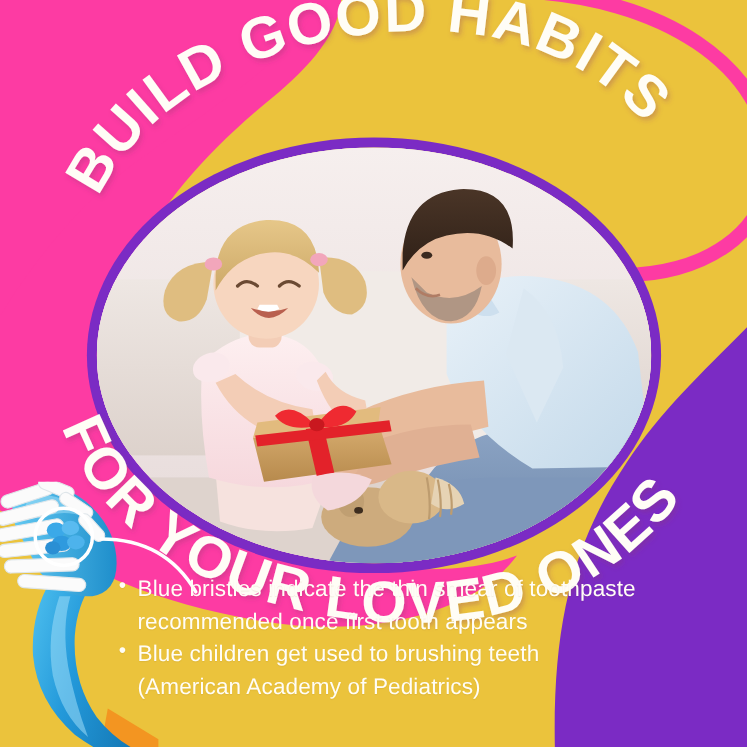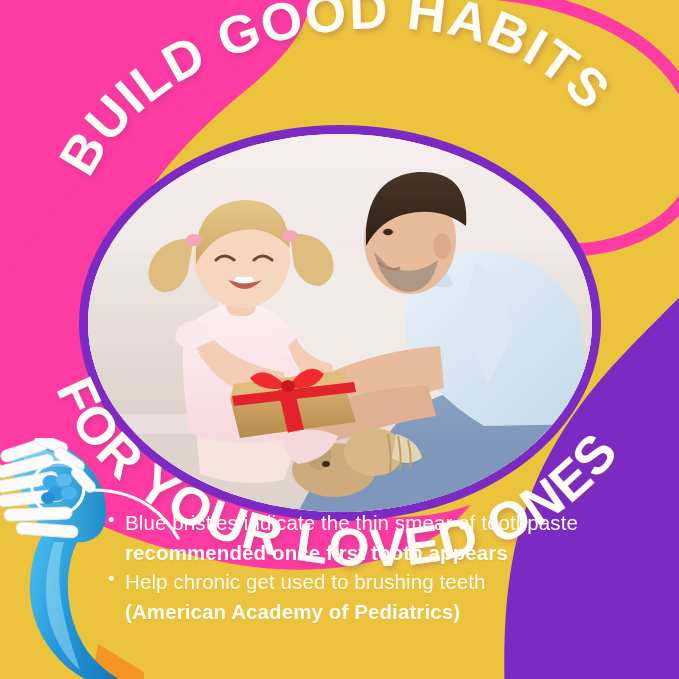--- a/index.html
+++ b/index.html
@@ -55,21 +55,21 @@
     fill: #fffdf6;
     letter-spacing: 1.5px;
   }
   #headline-arc { left: 0; top: 0; width: 679px; height: 330px; }
   #subline-arc  { left: 0; top: 330px; width: 679px; height: 330px; }
 
   
   #bullets {
     position: absolute;
     left: 108px;
-    top: 508px;
+    top: 521px;
     width: 560px;
     z-index: 12;
     color: #fffdf6;
     font-size: 20.5px;
     line-height: 1.42;
     letter-spacing: 0.1px;
   }
   .bullet-row {
     display: block;
     position: relative;
@@ -80,21 +80,20 @@
   .bullet-row::before {
     content: "•";
     position: absolute;
     left: 0; top: -1px;
     font-size: 19px;
   }
   .bullet-cont {
     display: block;
     padding-left: 17px;
     text-shadow: 0 1px 1px rgba(120,80,20,.10);
-    font-weight: bold;
   }
   .onpurple { color: #ffffff; }
 
   
   #toothbrush {
     position: absolute;
     left: -6px;
     top: 438px;
     width: 210px;
     height: 245px;
@@ -345,19 +344,19 @@
   </svg>
 
   <div id="bullets">
 
     <span class="bullet-row">
       <span>Blue bristles indicate the thin smear of toothpaste</span>
     </span>
     <span class="bullet-cont">recommended once first tooth appears</span>
 
     <span class="bullet-row">
-      <span>Help chronic get used to brushing teeth</span>
+      <span>Blue children get used to brushing teeth</span>
     </span>
 
     <span class="bullet-cont">(American Academy of Pediatrics)</span>
   </div>
 
 </div>
 
 </body></html>

